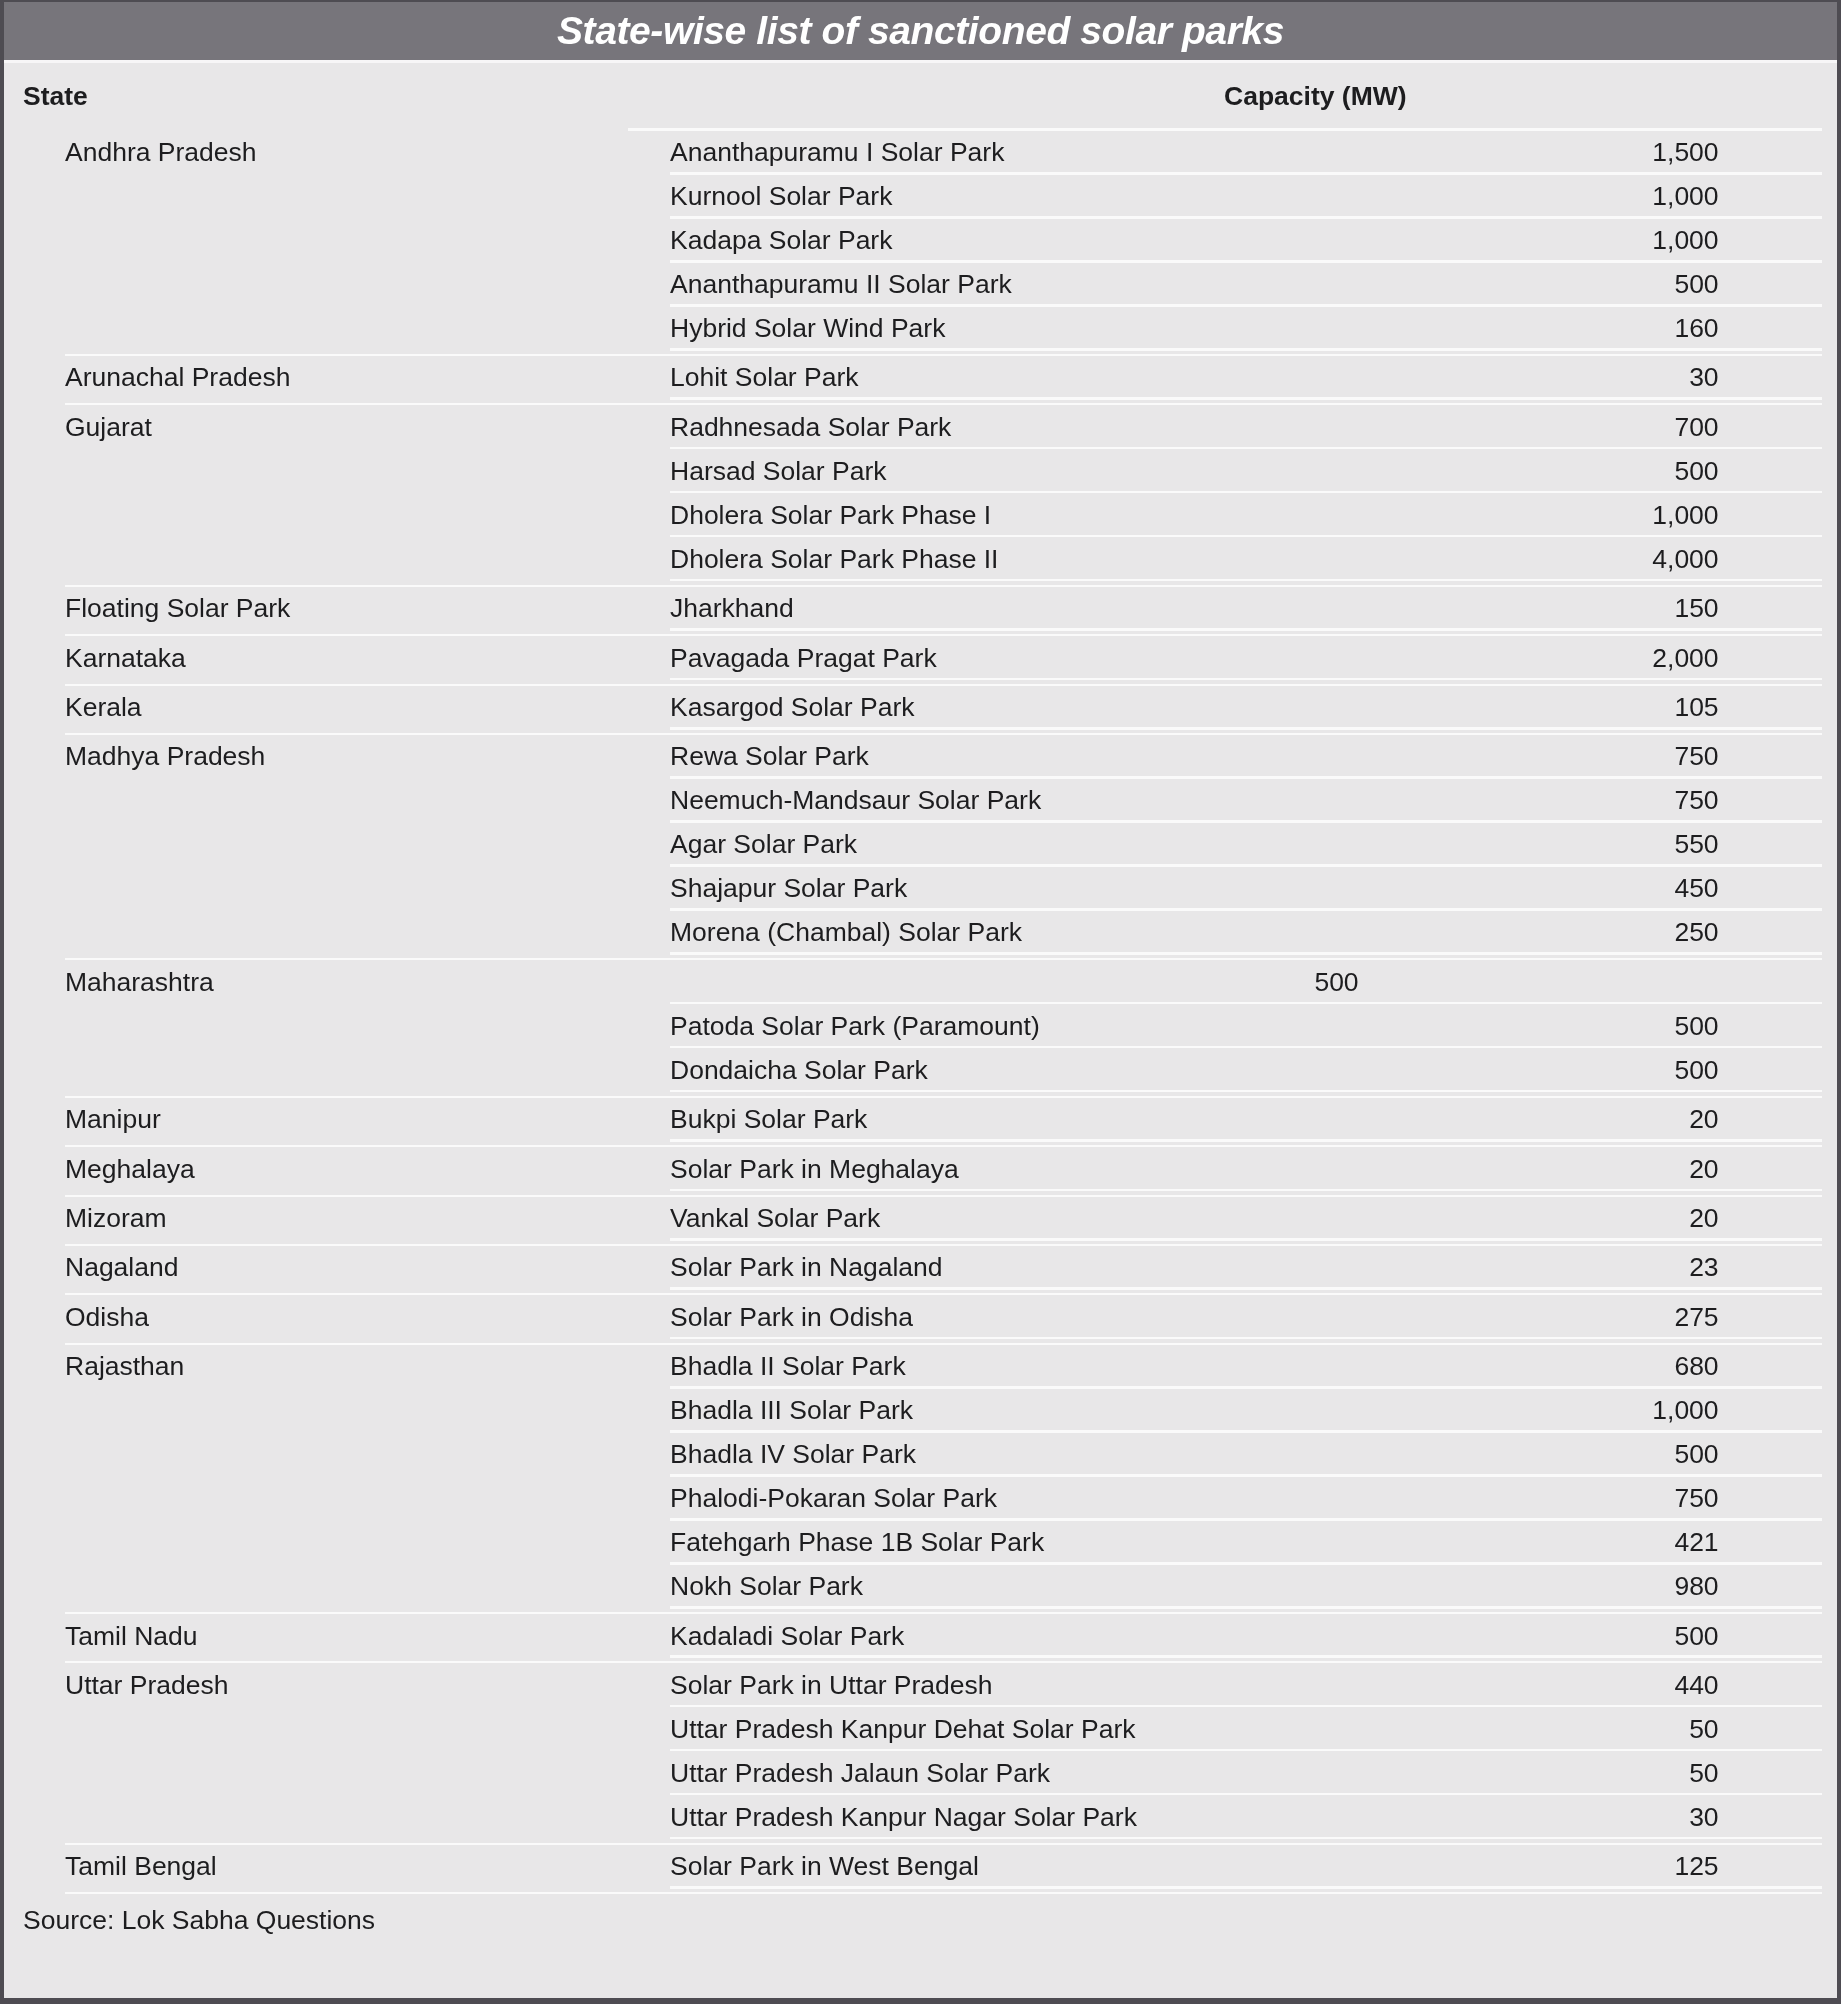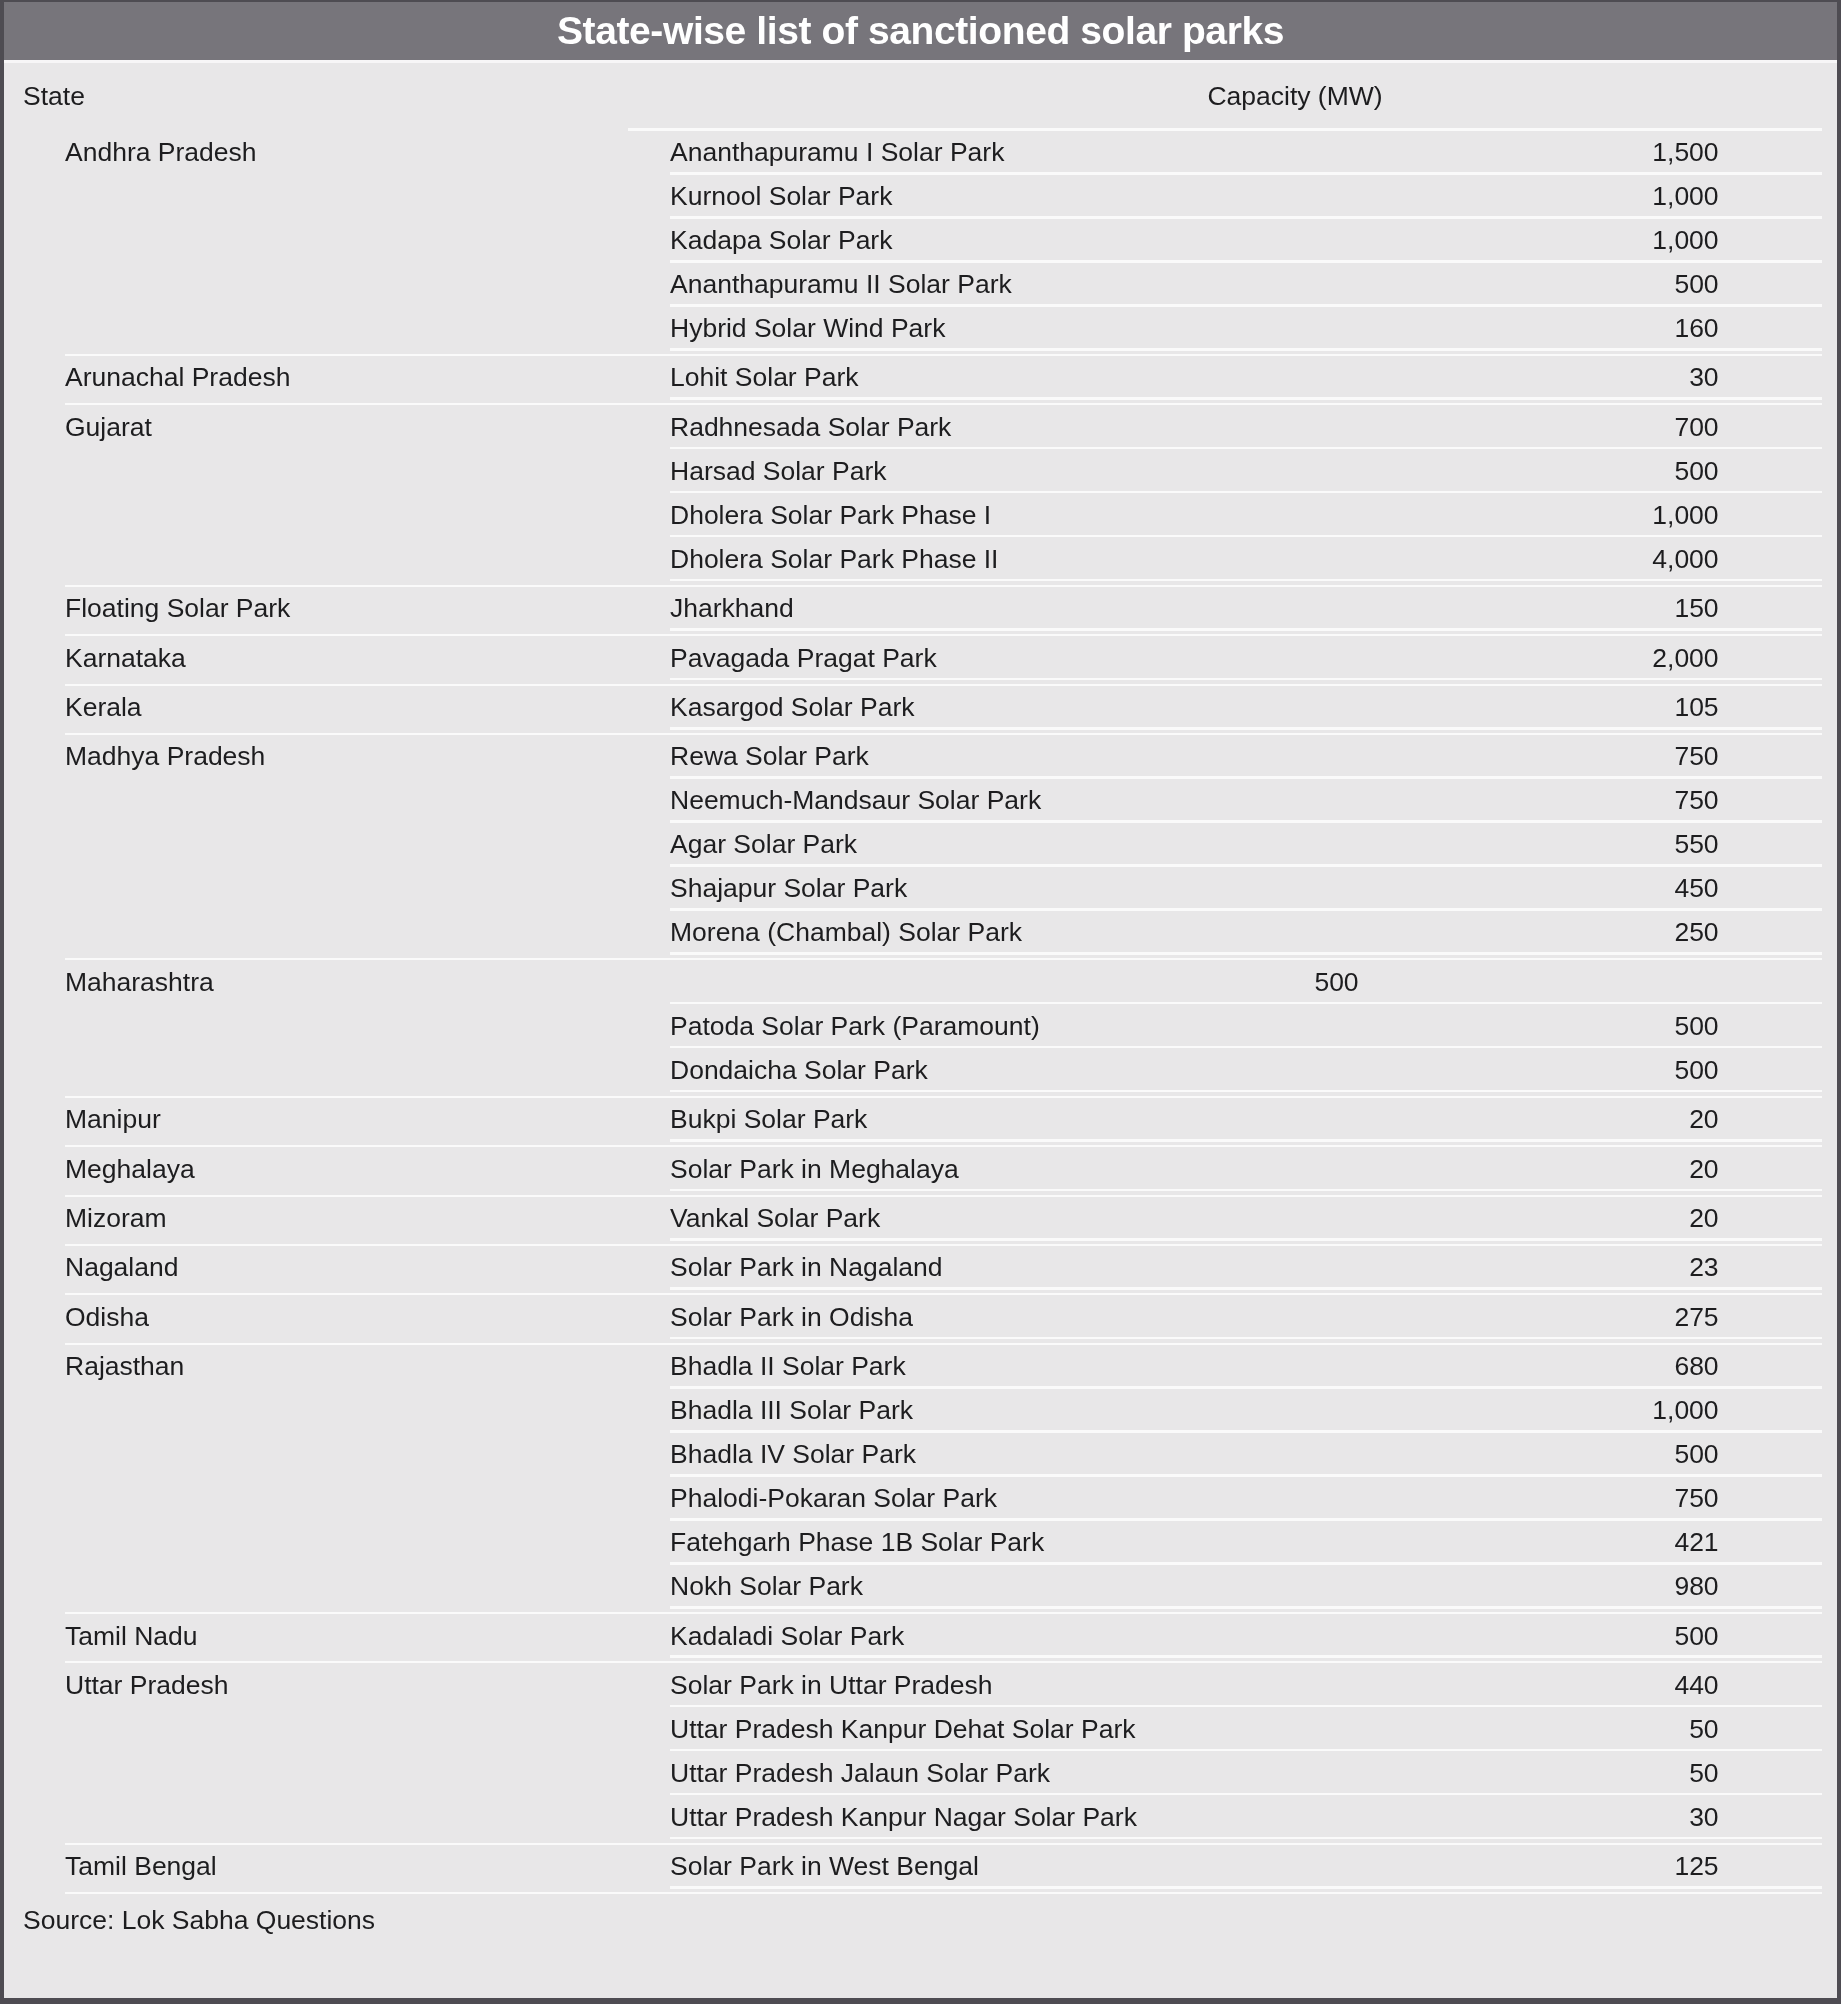--- a/index.html
+++ b/index.html
@@ -17,34 +17,34 @@
     overflow: hidden;
   }
   .title-bar {
     height: 58px; flex: 0 0 58px;
     background: #77757b;
     display: flex; align-items: center; justify-content: center;
   }
   .title-bar .title {
     color: #ffffff; font-weight: bold; font-size: 39px;
     letter-spacing: -0.4px;
+    font-style: italic;
   }
   .top-line { height: 2.6px; flex: 0 0 2.6px; background: #f7f6f7; }
   .table {
     margin: 0 15.4px 0 19px;
     flex: 1 1 auto;
     display: flex; flex-direction: column;
   }
   .header-row {
     height: 68px; flex: 0 0 68px;
     display: grid; grid-template-columns: 605px 1fr 360px;
     align-items: center;
-    font-weight: normal; font-size: 26.5px;
+    font-weight: bold; font-size: 26.5px;
     position: relative;
-    gap: 24px;
   }
   .header-row::after {
     content: ""; position: absolute; left: 605px; right: 0; bottom: 0;
     height: 2.6px; background: #fafafa;
   }
   .capacity-header { text-align: right; padding-right: 55px; }
   .group {
     padding-bottom: 3.4px;
     border-bottom: 2.6px solid #fafafa;
     margin-left: 42px;

